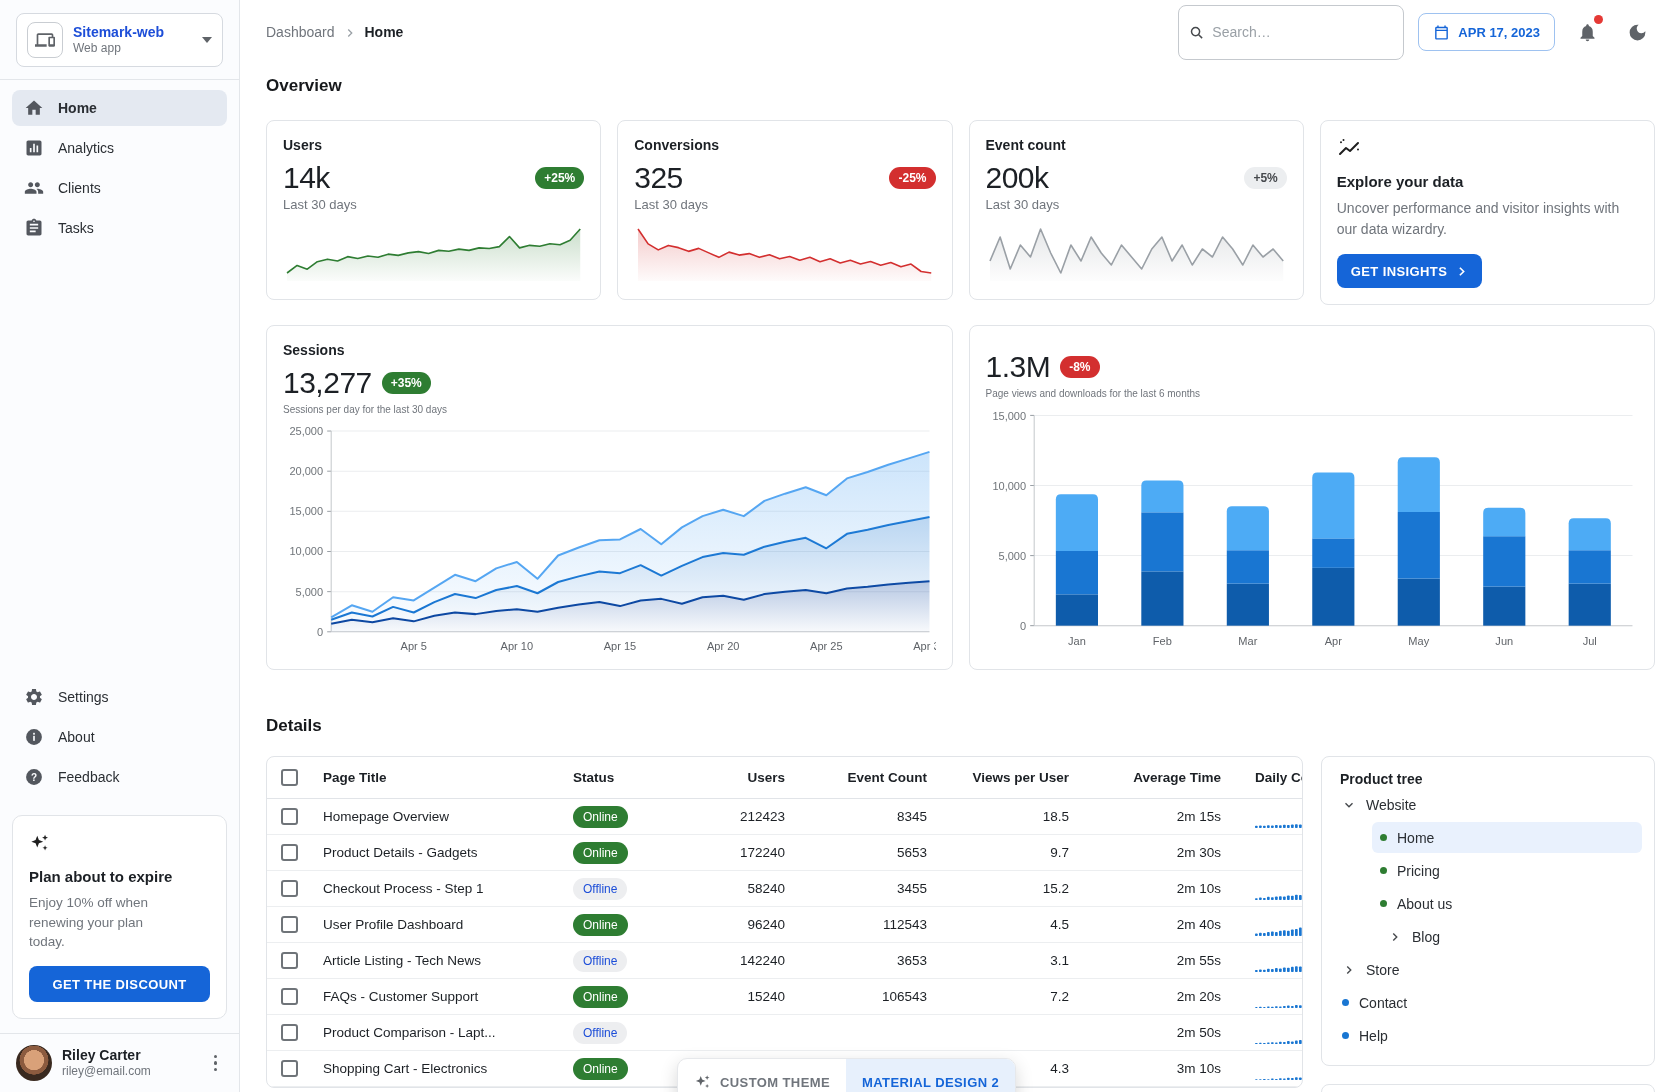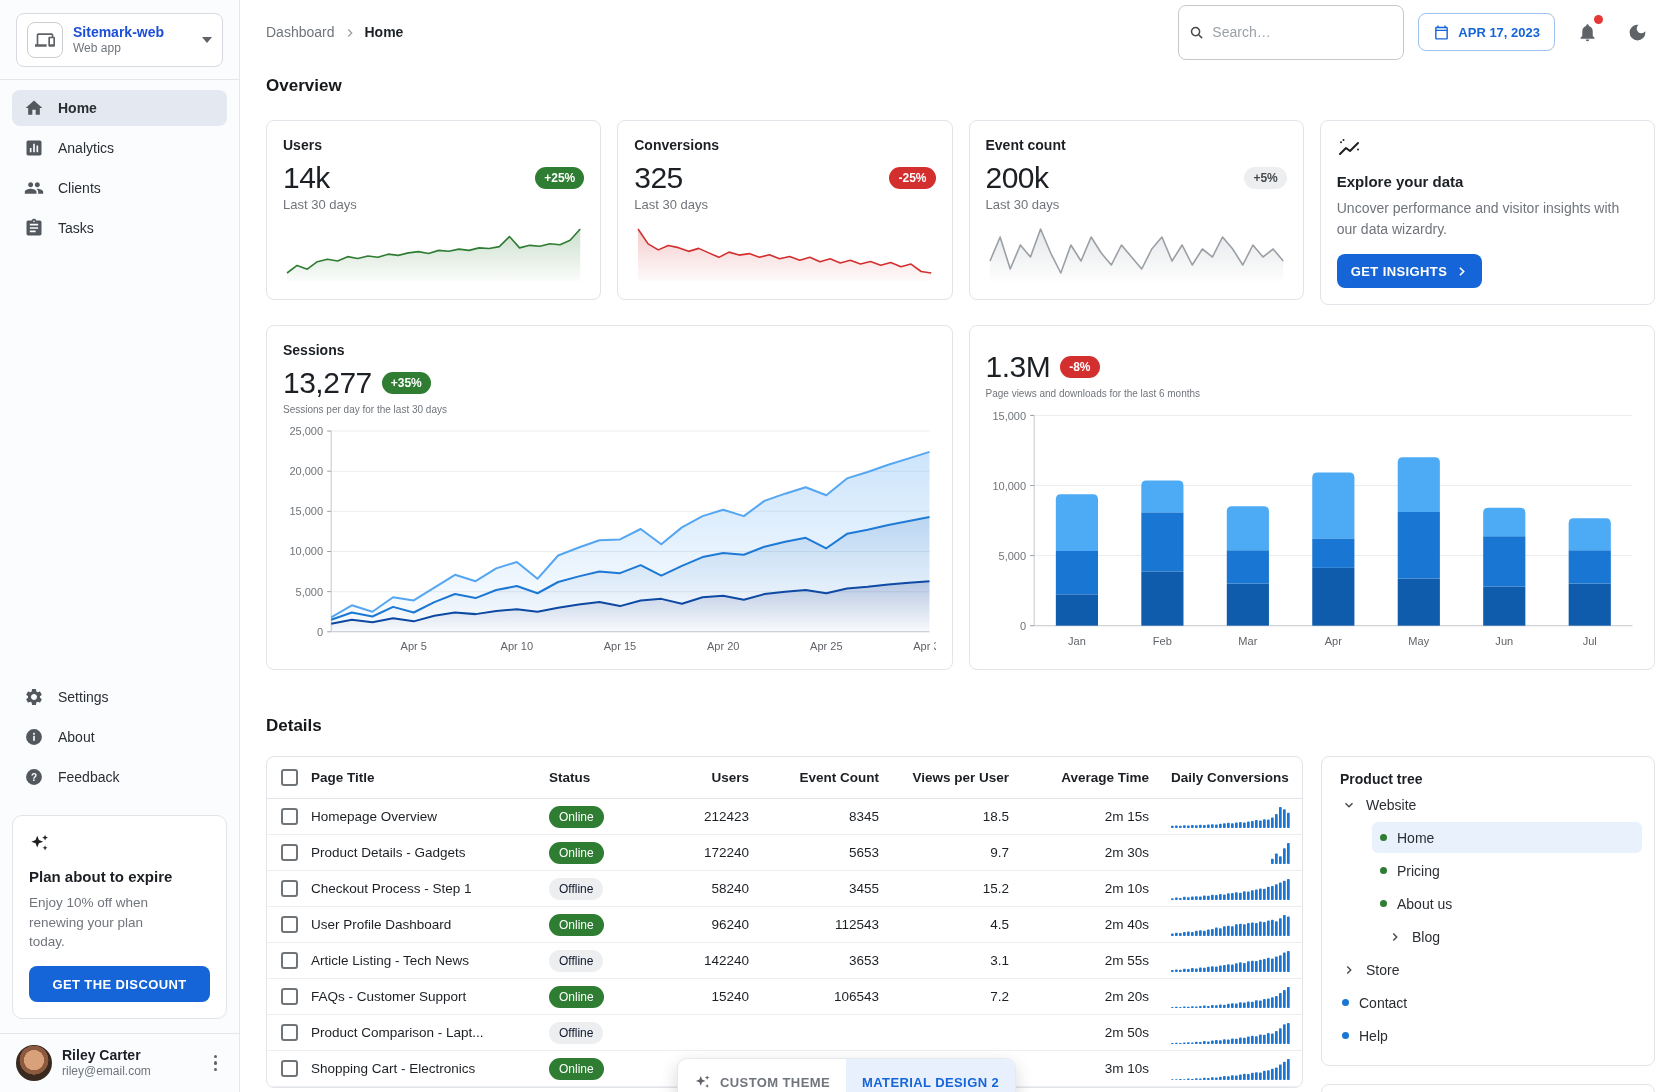--- a/index.html
+++ b/index.html
@@ -92,30 +92,30 @@
   .charts { display:grid; grid-template-columns:1fr 1fr; gap:16px; margin-top:20px; }
   .chart-card { height:345px; padding:16px; display:flex; flex-direction:column; }
   .chart-valrow { display:flex; align-items:center; gap:10px; margin-top:8px; }
   .chart-subtitle { font-size:10px; color:#70757c; margin-top:4px; }
   .chart-area { flex:1; margin-top:8px; }
   .chart-area svg { width:100%; height:100%; display:block; }
 
   .bottom { display:grid; grid-template-columns:1fr 334px; gap:18px; align-items:start; }
   .table-card { overflow:hidden; }
   .trow { display:grid; grid-template-columns:44px 238px 96px 110px 130px 130px 140px 146px;
-    align-items:center; height:36px; border-bottom:1px solid #eceef0; font-size:13.5px; }
+    align-items:center; height:36px; border-bottom:1px solid #eceef0; font-size:13.5px;gap:12px; }
   .trow.head { height:42px; font-weight:700; font-size:13.5px; border-bottom:1px solid #e1e4e8; }
   .cell-check { display:flex; justify-content:center; }
   .checkbox { width:17px; height:17px; border:2px solid #6f7479; border-radius:3px; background:#fff; cursor:pointer; }
   .num { text-align:right; padding-right:6px; }
   .cell-title { overflow:hidden; white-space:nowrap; text-overflow:ellipsis; padding-right:10px; }
   .status-chip { display:inline-flex; align-items:center; height:22px; padding:0 10px; border-radius:999px;
     font-size:12px; }
   .status-chip.online { background:#2e7d32; color:#fff; }
-  .status-chip.offline { background:#edeef0; color:#0f172a; }
+  .status-chip.offline { background:#edeef0; color:#1d4ed8; }
   .cell-spark { padding-left:16px; }
   .cell-spark svg { display:block; }
 
   .tree-card { padding:14px 12px; }
   .tree-title { font-size:14px; font-weight:700; padding-left:6px; }
   .tree-item { display:flex; align-items:center; gap:10px; height:31px; border-radius:6px;
     font-size:14px; color:#2a2e33; cursor:pointer; padding-left:8px; margin-top:2px; }
   .tree-item.lvl1 { margin-left:38px; }
   .tree-item.lvl2 { margin-left:46px; }
   .tree-item.selected { background:#e9f1fd; }

